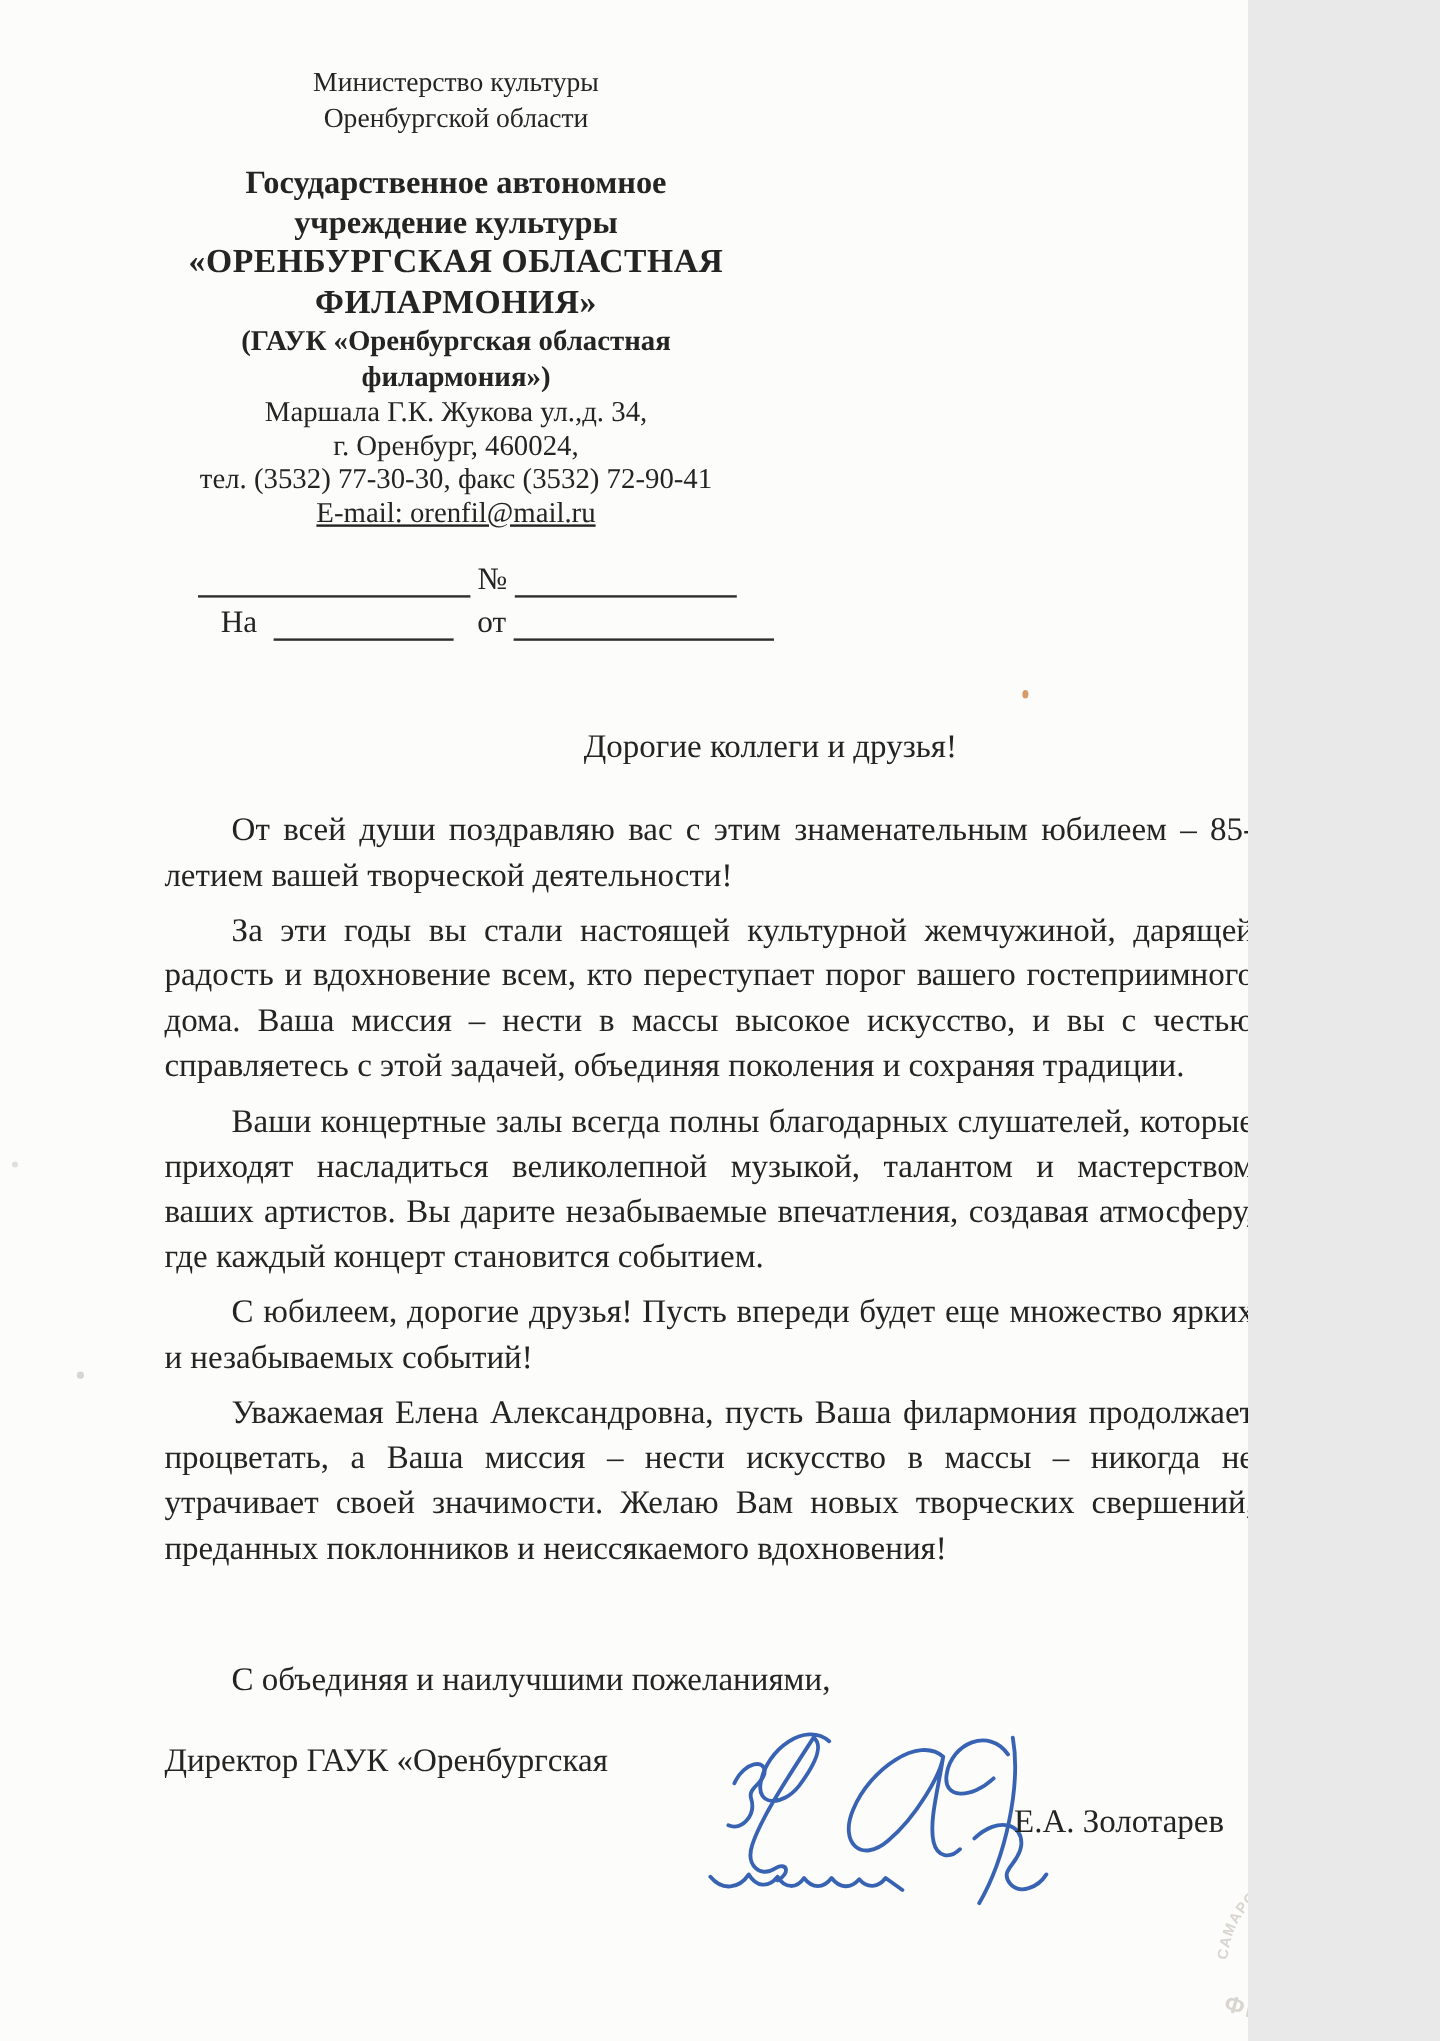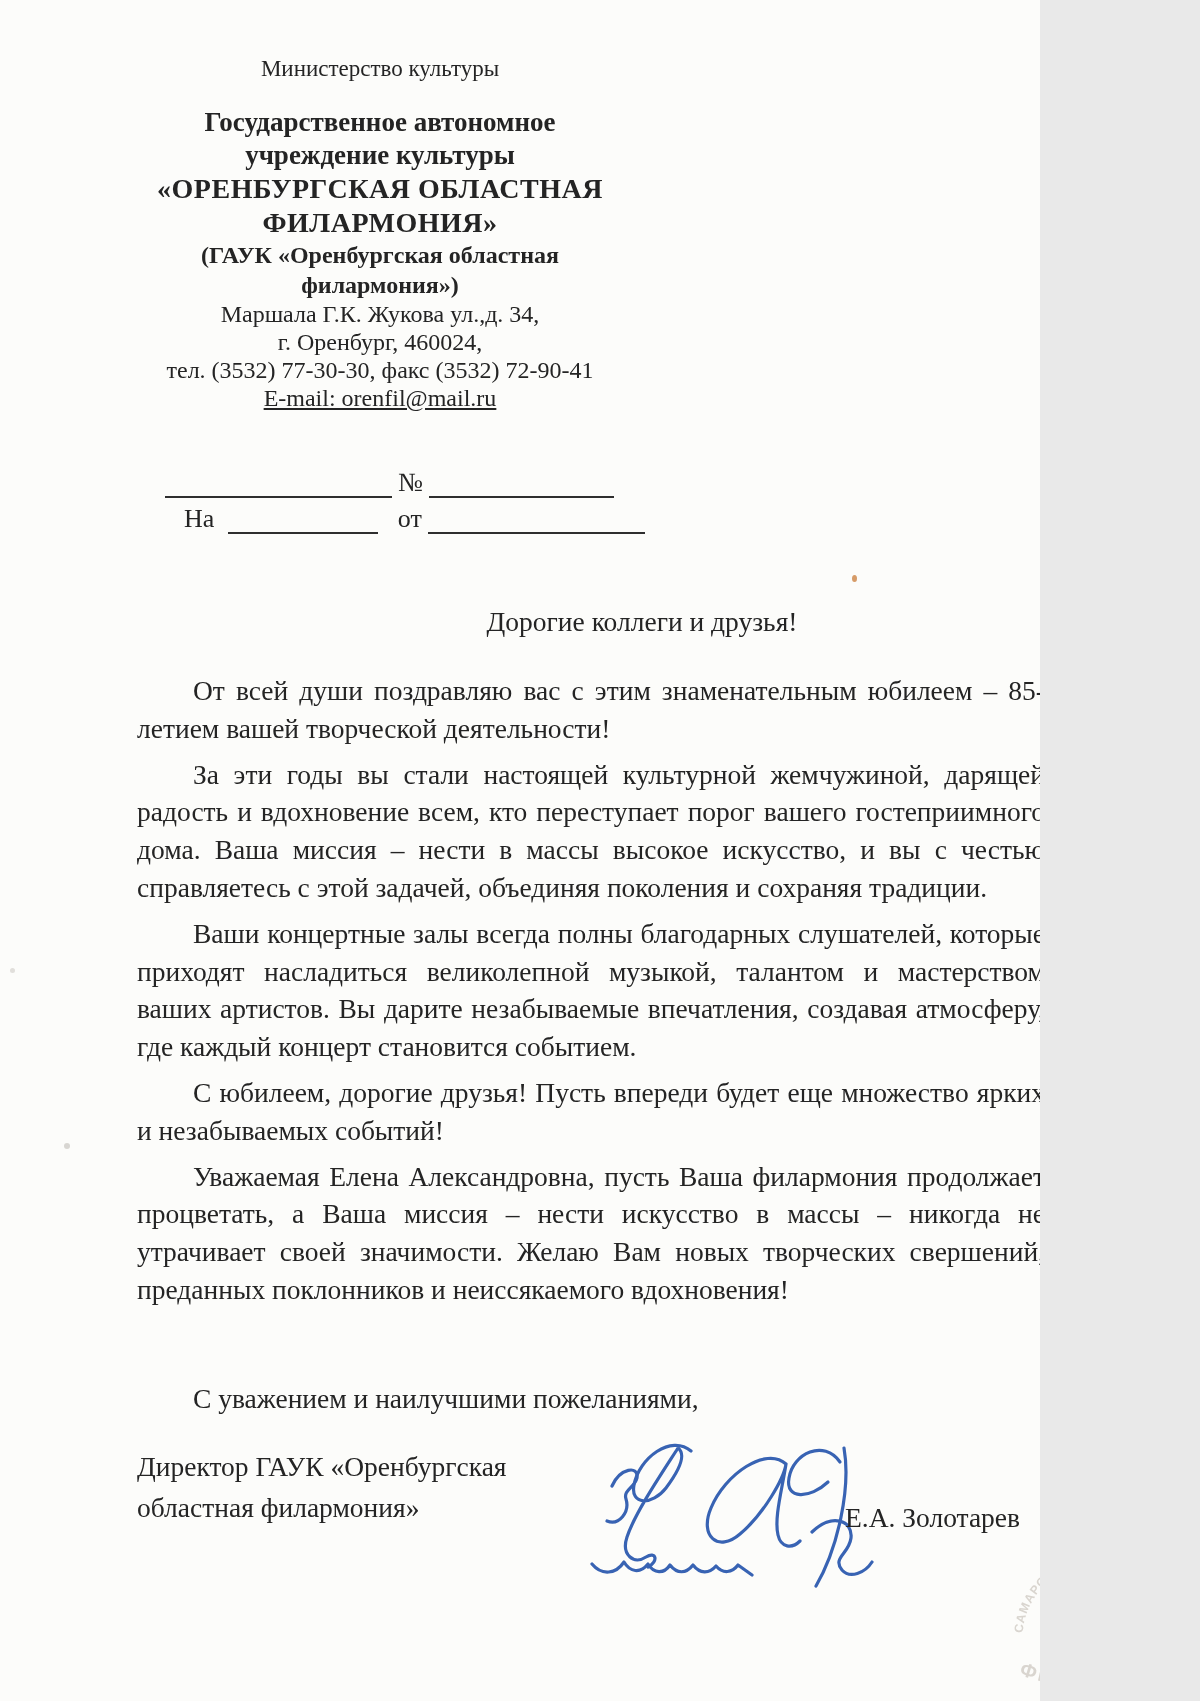--- a/index.html
+++ b/index.html
@@ -62,20 +62,21 @@
     border-radius:50%;opacity:.6;}
 </style>
 </head>
 <body>
 
 <div class="page">
 
   <div class="letterhead">
     <div class="lh-ministry">
       <div>Министерство культуры</div>
+      <div>Оренбургской области</div>
     </div>
     <div class="lh-org">
       <div>Государственное автономное</div>
       <div>учреждение культуры</div>
       <div class="lh-org-caps">«ОРЕНБУРГСКАЯ ОБЛАСТНАЯ</div>
       <div class="lh-org-caps">ФИЛАРМОНИЯ»</div>
       <div class="lh-gauk">(ГАУК «Оренбургская областная</div>
       <div class="lh-gauk">филармония»)</div>
     </div>
     <div class="lh-address">
@@ -103,25 +104,24 @@
   <div class="salutation">Дорогие коллеги и друзья!</div>
 
   <div class="bodytext">
     <p>От всей души поздравляю вас с этим знаменательным юбилеем – 85-летием вашей творческой деятельности!</p>
     <p>За эти годы вы стали настоящей культурной жемчужиной, дарящей радость и вдохновение всем, кто переступает порог вашего гостеприимного дома. Ваша миссия – нести в массы высокое искусство, и вы с честью справляетесь с этой задачей, объединяя поколения и сохраняя традиции.</p>
     <p>Ваши концертные залы всегда полны благодарных слушателей, которые приходят насладиться великолепной музыкой, талантом и мастерством ваших артистов. Вы дарите незабываемые впечатления, создавая атмосферу, где каждый концерт становится событием.</p>
     <p>С юбилеем, дорогие друзья! Пусть впереди будет еще множество ярких и незабываемых событий!</p>
     <p>Уважаемая Елена Александровна, пусть Ваша филармония продолжает процветать, а Ваша миссия – нести искусство в массы – никогда не утрачивает своей значимости. Желаю Вам новых творческих свершений, преданных поклонников и неиссякаемого вдохновения!</p>
   </div>
 
-  <div class="closing">С уважением и наилучшими пожеланиями,</div>
+  <div class="closing">С объединяя и наилучшими пожеланиями,</div>
 
   <div class="signer-title">
     <div>Директор ГАУК «Оренбургская</div>
-    <div>областная филармония»</div>
   </div>
 
   <svg class="signature-svg" viewBox="0 0 350 258" aria-hidden="true">
     <g fill="none" stroke="#2e5bb0" stroke-width="3.2" stroke-linecap="round" stroke-linejoin="round" opacity="0.95">
 
       <path d="M 84 150 c 8 -18 27 -21 25 -8 c -2 9 -14 12 -11 21 c 4 13 -7 27 -19 22"></path>
 
       <path d="M 163 115 C 143 98 111 122 106 149 C 102 169 124 170 138 152 C 150 136 159 119 150 112 C 132 140 107 177 99 201 C 93 219 106 229 118 221 C 128 215 131 225 120 231"></path>
 
       <path d="M 64 228 c 10 12 24 10 32 -2 c 6 10 16 12 24 2 c 6 10 16 10 22 1 c 7 9 16 9 23 0 c 7 9 16 9 23 1 c 7 8 16 7 22 -1 l 14 10"></path>

